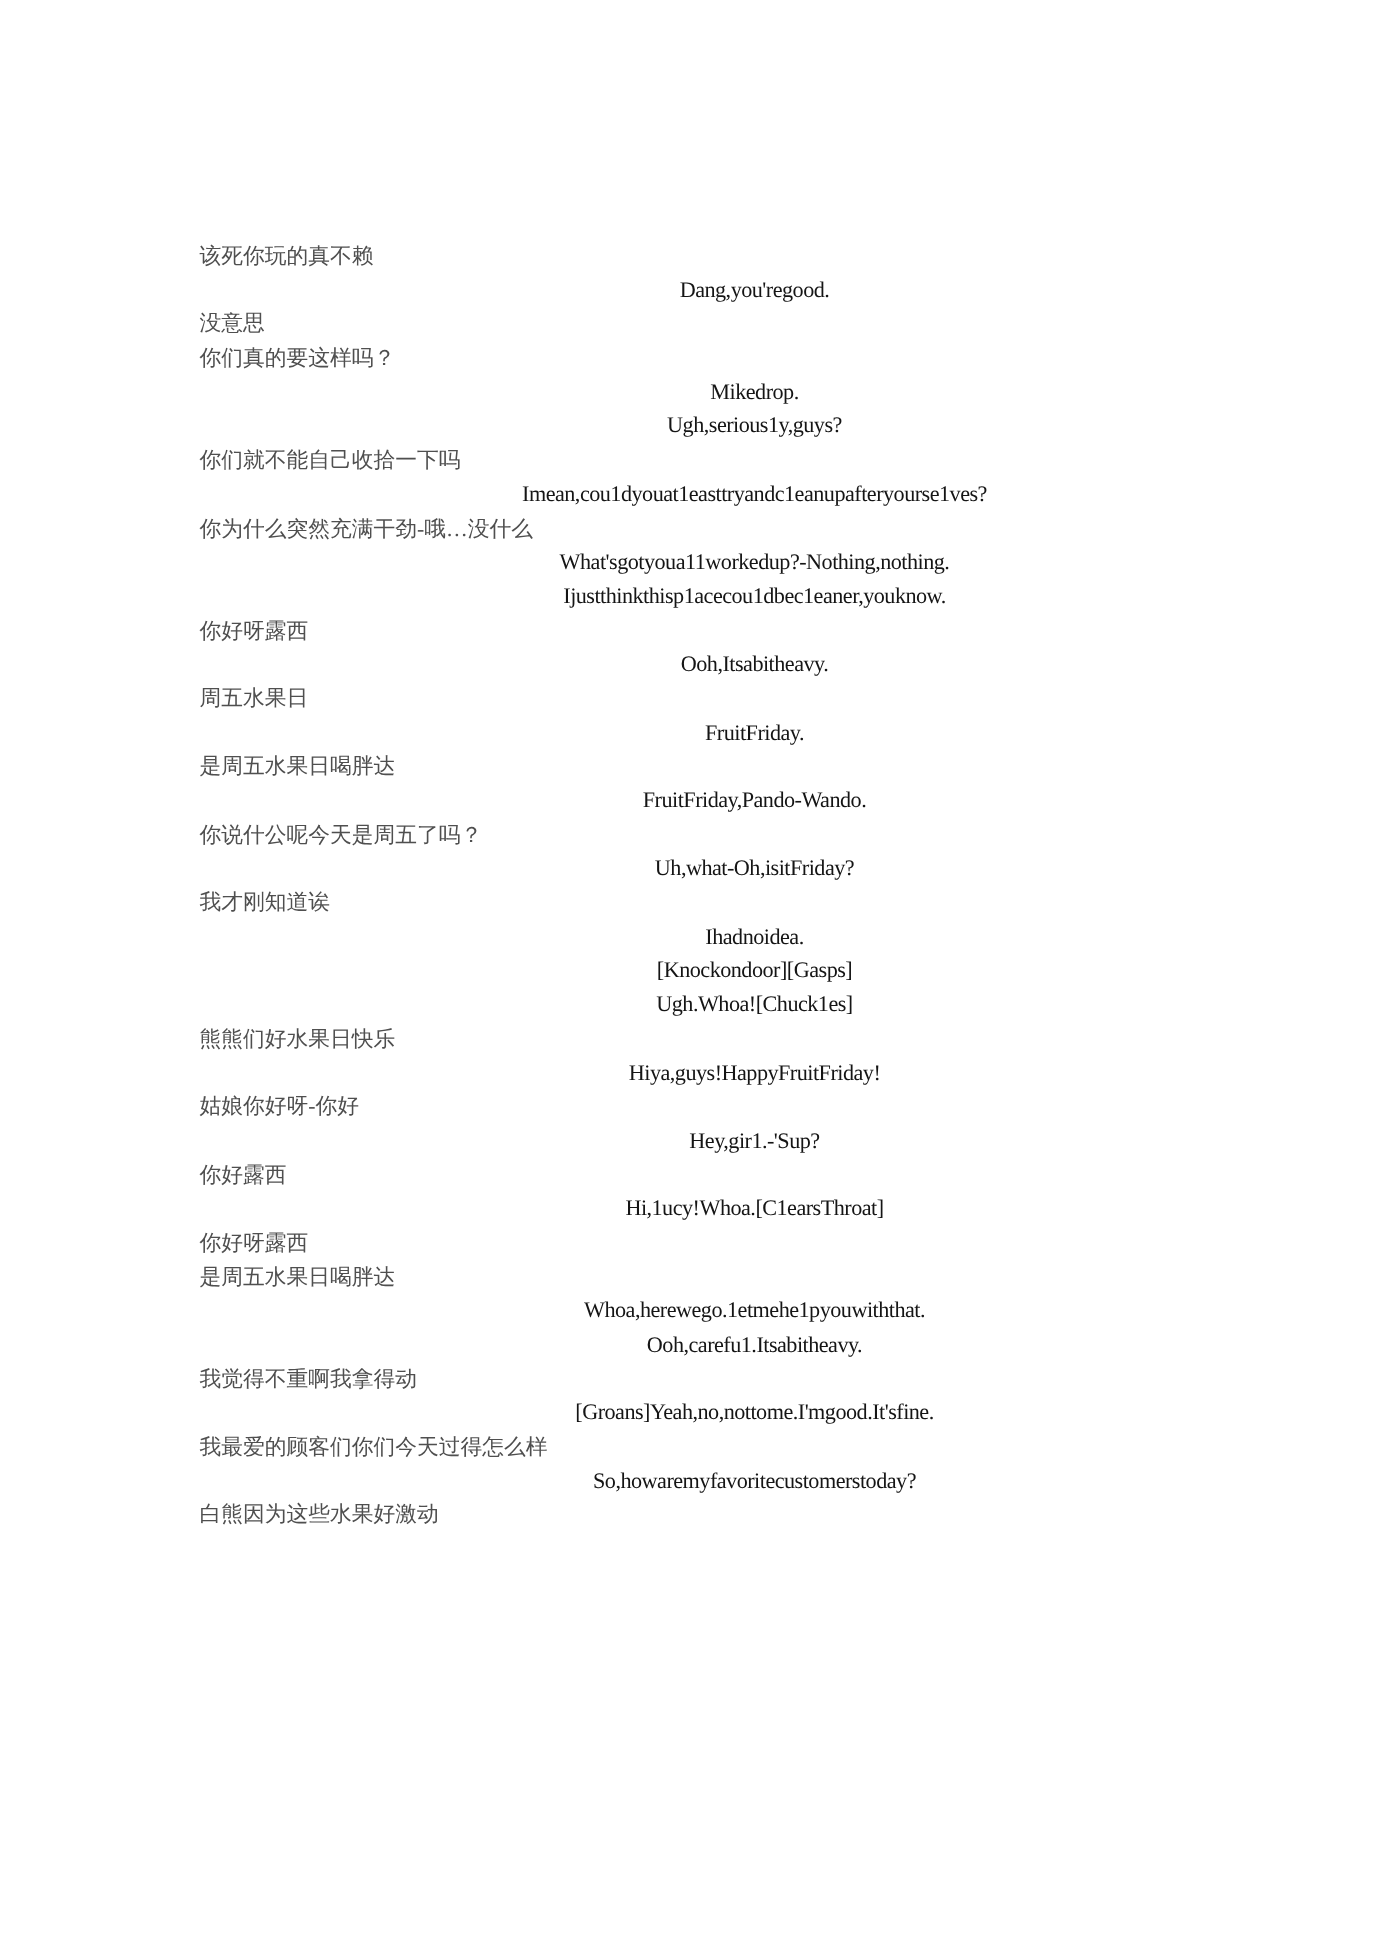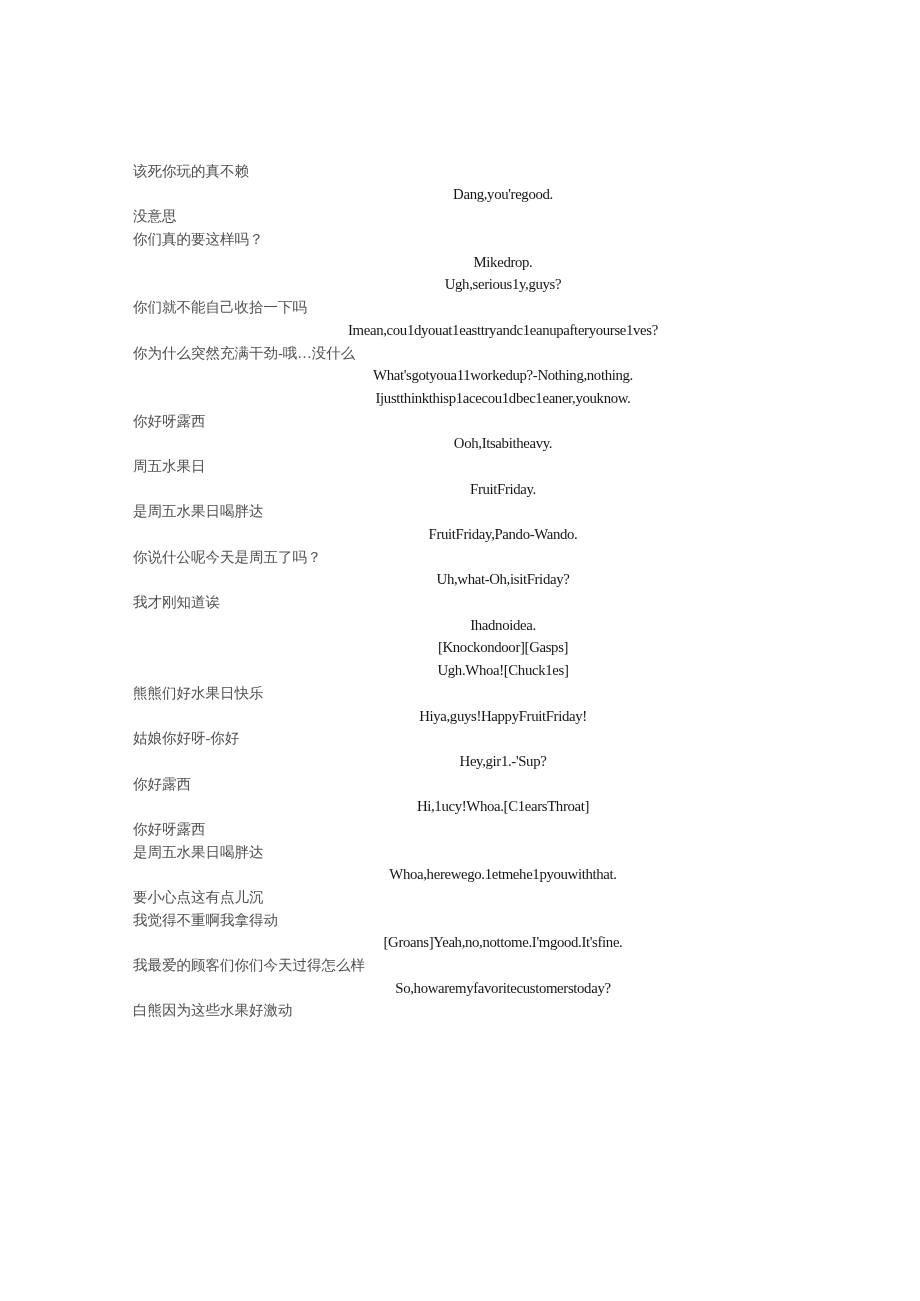--- a/index.html
+++ b/index.html
@@ -77,20 +77,20 @@
       <span class="line en">Ugh.Whoa![Chuck1es]</span>
       <span class="line zh">熊熊们好水果日快乐</span>
       <span class="line en">Hiya,guys!HappyFruitFriday!</span>
       <span class="line zh">姑娘你好呀-你好</span>
       <span class="line en">Hey,gir1.-'Sup?</span>
       <span class="line zh">你好露西</span>
       <span class="line en">Hi,1ucy!Whoa.[C1earsThroat]</span>
       <span class="line zh">你好呀露西</span>
       <span class="line zh">是周五水果日喝胖达</span>
       <span class="line en">Whoa,herewego.1etmehe1pyouwiththat.</span>
-      <span class="line zh">要小心点这有点儿沉</span>
+      <span class="line en">Ooh,carefu1.Itsabitheavy.</span>
       <span class="line zh">我觉得不重啊我拿得动</span>
       <span class="line en">[Groans]Yeah,no,nottome.I'mgood.It'sfine.</span>
       <span class="line zh">我最爱的顾客们你们今天过得怎么样</span>
       <span class="line en">So,howaremyfavoritecustomerstoday?</span>
       <span class="line zh">白熊因为这些水果好激动</span>
     </div>
 </div>
 
 </body></html>

